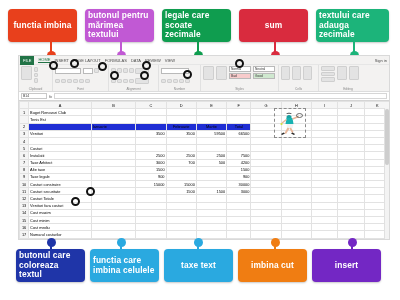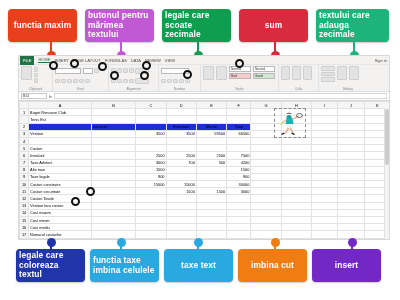--- a/index.html
+++ b/index.html
@@ -193,21 +193,21 @@
     border:2.1px solid #111;
     background:transparent;
   }
 </style>
 </head>
 <body>
 
 <div>
 
   <div class="callout top" style="left:8px;width:69px;background:#e8401c;">
-    <span>functia maxim</span>
+    <span>functia imbina</span>
   </div>
   <div class="stem" style="left:50px;top:42px;height:11px;color:#e8401c;"></div>
   <div class="dot" style="left:47px;top:51px;color:#e8401c;"></div>
 
   <div class="callout top" style="left:85px;width:69px;background:#c159d4;">
     <span>butonul pentru mărimea textului</span>
   </div>
   <div class="stem" style="left:120px;top:42px;height:11px;color:#c159d4;"></div>
   <div class="dot" style="left:117px;top:51px;color:#c159d4;"></div>
 
@@ -672,27 +672,27 @@
   <div class="marker" style="left:183px;top:70px;width:9px;height:9px;"></div>
   <div class="marker" style="left:235px;top:59px;width:9px;height:9px;"></div>
   <div class="marker" style="left:86px;top:187px;width:9px;height:9px;"></div>
   <div class="marker" style="left:71px;top:197px;width:9px;height:9px;"></div>
 </div>
 
 <div>
   <div class="dot" style="left:47px;top:238px;color:#1f35a8;"></div>
   <div class="stem" style="left:50px;top:242px;height:9px;color:#1f35a8;"></div>
   <div class="callout bot" style="left:16px;width:69px;background:#1f35a8;">
-    <span>legale care coloreaza textul</span>
+    <span>butonul care coloreaza textul</span>
   </div>
 
   <div class="dot" style="left:117px;top:238px;color:#2aa9e0;"></div>
   <div class="stem" style="left:120px;top:242px;height:9px;color:#2aa9e0;"></div>
   <div class="callout bot" style="left:90px;width:69px;background:#2aa9e0;">
-    <span>functia taxe imbina celulele</span>
+    <span>functia care imbina celulele</span>
   </div>
 
   <div class="dot" style="left:194px;top:238px;color:#2aa9e0;"></div>
   <div class="stem" style="left:197px;top:242px;height:9px;color:#2aa9e0;"></div>
   <div class="callout bot" style="left:164px;width:69px;background:#2aa9e0;">
     <span>taxe text</span>
   </div>
 
   <div class="dot" style="left:271px;top:238px;color:#f07d12;"></div>
   <div class="stem" style="left:274px;top:242px;height:9px;color:#f07d12;"></div>

